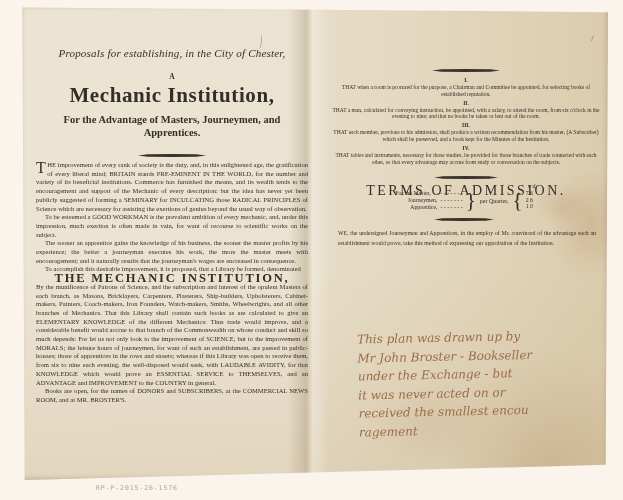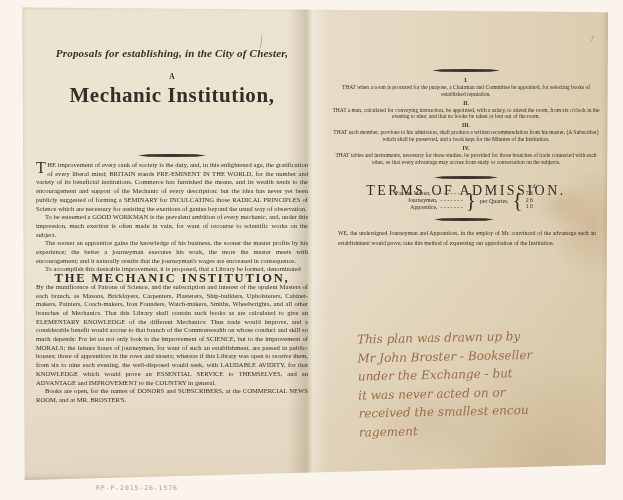--- a/index.html
+++ b/index.html
@@ -20,21 +20,21 @@
       linear-gradient(to right, rgba(0,0,0,0) 45.5%, rgba(110,85,50,0.20) 48.7%, rgba(255,255,255,0.28) 49.8%, rgba(0,0,0,0) 52.5%),
       linear-gradient(to bottom, rgba(203,180,142,0) 55%, rgba(197,172,132,0.25) 100%),
       linear-gradient(to right, #ece4d3 0%, #ebe3d2 46%, #e6dcc6 53%, #e2d6bd 72%, #dbccae 100%);
     box-shadow: inset 2px 1px 4px rgba(95,75,45,0.25), inset -2px -2px 5px rgba(120,90,50,0.22);
   }
   .abs { position:absolute; }
   .ctr { text-align:center; }
 
   
   .lp-col { left:16px; width:272px; }
-  .kicker { top:41px; font-style:italic; font-weight:bold; font-size:11px; letter-spacing:0.2px; }
+  .kicker { top:41px; font-style:italic; font-weight:normal; font-size:11px; letter-spacing:0.2px; }
   .article-a { top:66px; font-size:7.5px; font-weight:bold; }
   .main-title { top:77px; font-size:21px; font-weight:bold; letter-spacing:0.6px; }
   .subtitle { top:107px; font-size:10.5px; font-weight:bold; line-height:13px; }
   .ornament {
     height:3px; background:#38332c;
     clip-path: polygon(0 50%, 14% 12%, 50% 0, 86% 12%, 100% 50%, 86% 88%, 50% 100%, 14% 88%);
   }
   .orn-l1 { left:118px; top:148px; width:68px; }
   .lp-body { top:155px; text-align:justify; font-size:6.6px; line-height:8.7px; }
   .lp-body p { margin:0; text-indent:9px; }
@@ -85,20 +85,21 @@
 
 <div class="backdrop">
   <div class="paper">
 
     <div class="abs ink-mark-1"></div>
     <div class="abs ink-mark-2"></div>
 
     <div class="abs lp-col ctr kicker">Proposals for establishing, in the City of Chester,</div>
     <div class="abs lp-col ctr article-a">A</div>
     <div class="abs lp-col ctr main-title">Mechanic Institution,</div>
+    <div class="abs lp-col ctr subtitle">For the Advantage of Masters, Journeymen, and Apprentices.</div>
     <div class="abs ornament orn-l1"></div>
 
     <div class="abs lp-col lp-body">
       <p class="first"><span class="drop-cap">T</span><span>HE improvement of every rank of society is the duty, and, in this enlightened age, the gratification of every liberal mind; BRITAIN stands PRE-EMINENT IN THE WORLD, for the number and variety of its beneficial institutions. Commerce has furnished the means, and its wealth tends to the encouragement and support of the Mechanic of every description: but the idea has never yet been publicly suggested of forming a SEMINARY for INCULCATING those RADICAL PRINCIPLES of Science which are necessary for assisting the exertions of genius beyond the usual way of observation.</span></p>
       <p>To be esteemed a GOOD WORKMAN is the prevalent ambition of every mechanic, and, under this impression, much exertion is often made in vain, for want of recourse to scientific works on the subject.</p>
       <p>The sooner an apprentice gains the knowledge of his business, the sooner the master profits by his experience; the better a journeyman executes his work, the more the master meets with encouragement; and it naturally results that the journeyman's wages are encreased in consequence.</p>
       <p>To accomplish this desirable improvement, it is proposed, that a Library be formed, denominated</p>
       <p class="inst-heading">THE MECHANIC INSTITUTION,</p>
       <p class="first">By the munificence of Patrons of Science, and the subscription and interest of the opulent Masters of each branch, as Masons, Bricklayers, Carpenters, Plasterers, Ship-builders, Upholsterers, Cabinet-makers, Painters, Coach-makers, Iron Founders, Watch-makers, Smiths, Wheelwrights, and all other branches of Mechanics. That this Library shall contain such books as are calculated to give an ELEMENTARY KNOWLEDGE of the different Mechanics: Thus trade would improve, and a considerable benefit would accrue to that branch of the Commonwealth on whose conduct and skill so much depends: For let us not only look to the improvement of SCIENCE, but to the improvement of MORALS; the leisure hours of journeymen, for want of such an establishment, are passed in public-houses; those of apprentices in the rows and streets; whereas if this Library was open to receive them, from six to nine each evening, the well-disposed would seek, with LAUDABLE AVIDITY, for that KNOWLEDGE which would prove an ESSENTIAL SERVICE to THEMSELVES, and an ADVANTAGE and IMPROVEMENT to the COUNTRY in general.</p>
       <p>Books are open, for the names of DONORS and SUBSCRIBERS, at the COMMERCIAL NEWS ROOM, and at MR. BROSTER'S.</p>

